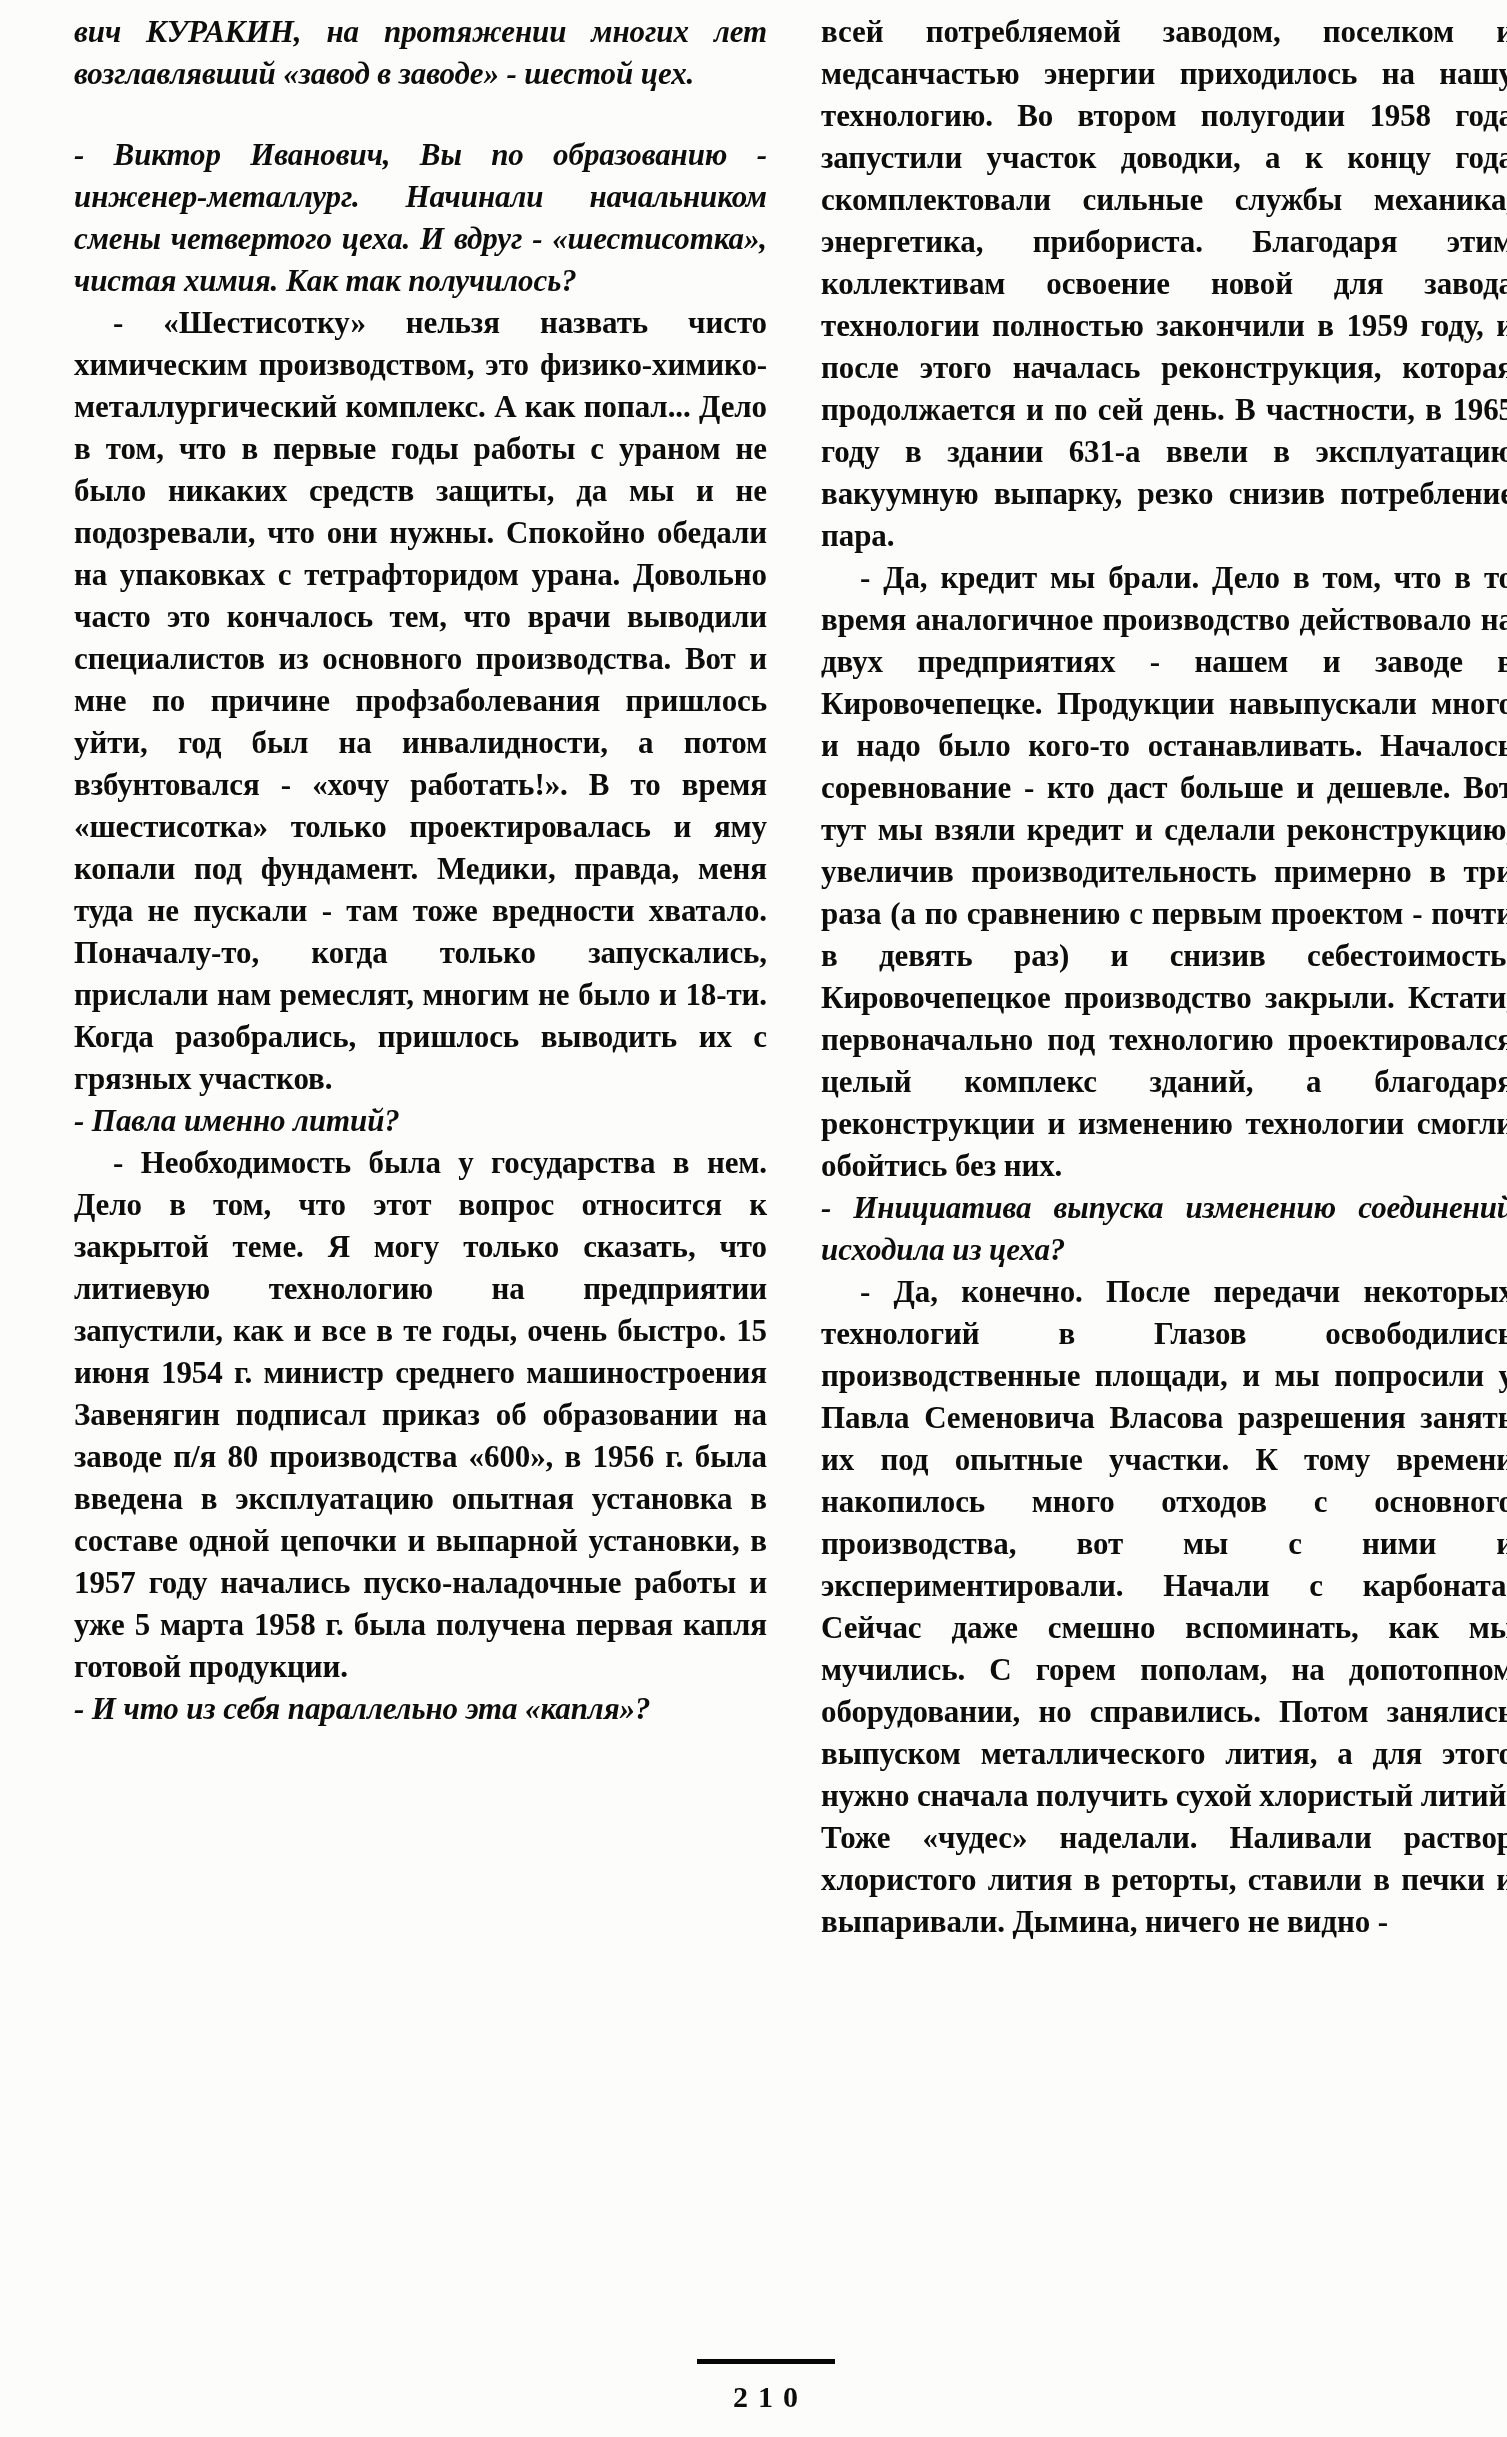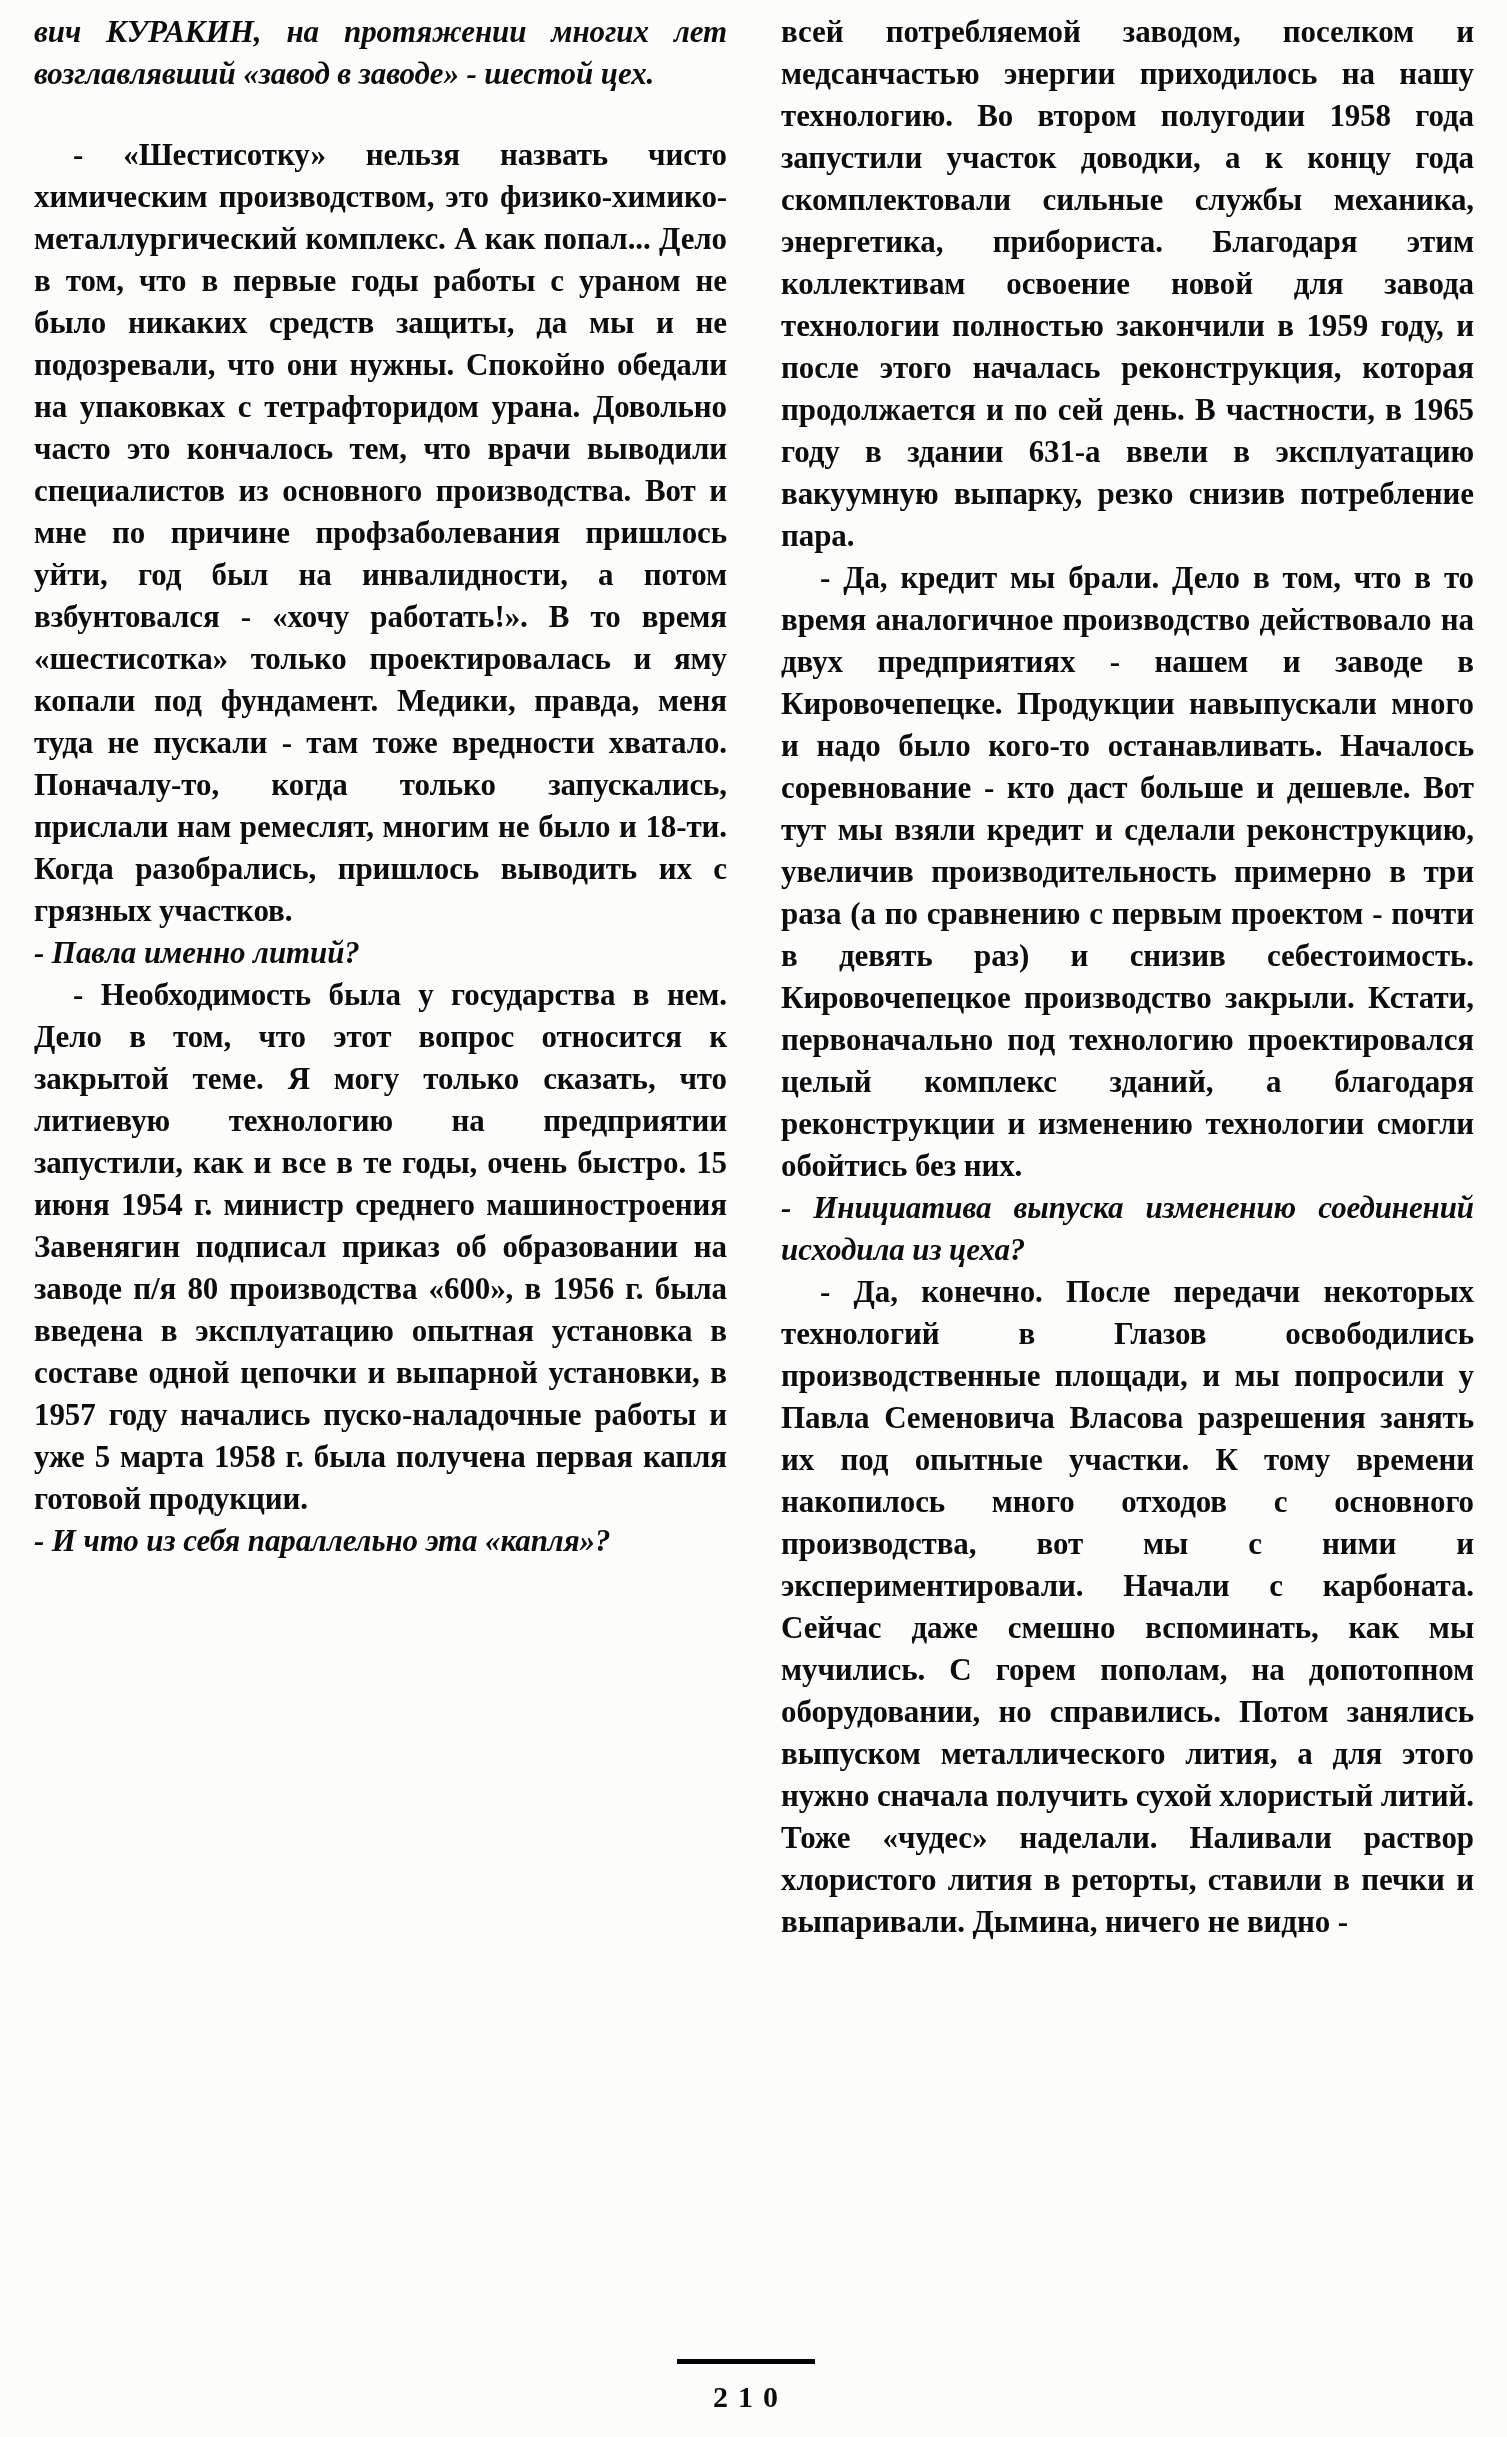--- a/index.html
+++ b/index.html
@@ -13,20 +13,21 @@
     position: relative;
     overflow: hidden;
     color: #0d0d0d;
     font-family: "Liberation Serif", "DejaVu Serif", serif;
   }
   .page {
     position: absolute;
     inset: 0;
     padding: 11.3px 34px 0 34px;
     box-sizing: border-box;
+    margin-left: 40px;
   }
   .columns {
     display: flex;
     gap: 54px;
   }
   .col {
     width: 693px;
     flex: 0 0 auto;
   }
   p.para {
@@ -75,20 +76,21 @@
 </style>
 </head>
 <body>
 
 <div class="page">
 
   <div class="columns">
 
     <div class="col">
       <p class="para q cont gap-after">вич КУРАКИН, на протяжении многих лет возглавлявший «завод в заводе» - шестой цех.</p>
+      <p class="para q cont">- Виктор Иванович, Вы по образованию - инженер-металлург. Начинали начальником смены четвертого цеха. И вдруг - «шестисотка», чистая химия. Как так получилось?</p>
       <p class="para a">- «Шестисотку» нельзя назвать чисто химическим производством, это физико-химико-металлургический комплекс. А как попал... Дело в том, что в первые годы работы с ураном не было никаких средств защиты, да мы и не подозревали, что они нужны. Спокойно обедали на упаковках с тетрафторидом урана. Довольно часто это кончалось тем, что врачи выводили специалистов из основного производства. Вот и мне по причине профзаболевания пришлось уйти, год был на инвалидности, а потом взбунтовался - «хочу работать!». В то время «шестисотка» только проектировалась и яму копали под фундамент. Медики, правда, меня туда не пускали - там тоже вредности хватало. Поначалу-то, когда только запускались, прислали нам ремеслят, многим не было и 18-ти. Когда разобрались, пришлось выводить их с грязных участков.</p>
       <p class="para q cont">- Павла именно литий?</p>
       <p class="para a">- Необходимость была у государства в нем. Дело в том, что этот вопрос относится к закрытой теме. Я могу только сказать, что литиевую технологию на предприятии запустили, как и все в те годы, очень быстро. 15 июня 1954 г. министр среднего машиностроения Завенягин подписал приказ об образовании на заводе п/я 80 производства «600», в 1956 г. была введена в эксплуатацию опытная установка в составе одной цепочки и выпарной установки, в 1957 году начались пуско-наладочные работы и уже 5 марта 1958 г. была получена первая капля готовой продукции.</p>
       <p class="para q cont">- И что из себя параллельно эта «капля»?</p>
     </div>
 
     <div class="col">
       <p class="para cont">всей потребляемой заводом, поселком и медсанчастью энергии приходилось на нашу технологию. Во втором полугодии 1958 года запустили участок доводки, а к концу года скомплектовали сильные службы механика, энергетика, прибориста. Благодаря этим коллективам освоение новой для завода технологии полностью закончили в 1959 году, и после этого началась реконструкция, которая продолжается и по сей день. В частности, в 1965 году в здании 631-а ввели в эксплуатацию вакуумную выпарку, резко снизив потребление пара.</p>
       <p class="para a">- Да, кредит мы брали. Дело в том, что в то время аналогичное производство действовало на двух предприятиях - нашем и заводе в Кировочепецке. Продукции навыпускали много и надо было кого-то останавливать. Началось соревнование - кто даст больше и дешевле. Вот тут мы взяли кредит и сделали реконструкцию, увеличив производительность примерно в три раза (а по сравнению с первым проектом - почти в девять раз) и снизив себестоимость. Кировочепецкое производство закрыли. Кстати, первоначально под технологию проектировался целый комплекс зданий, а благодаря реконструкции и изменению технологии смогли обойтись без них.</p>
       <p class="para q cont">- Инициатива выпуска изменению соединений исходила из цеха?</p>

